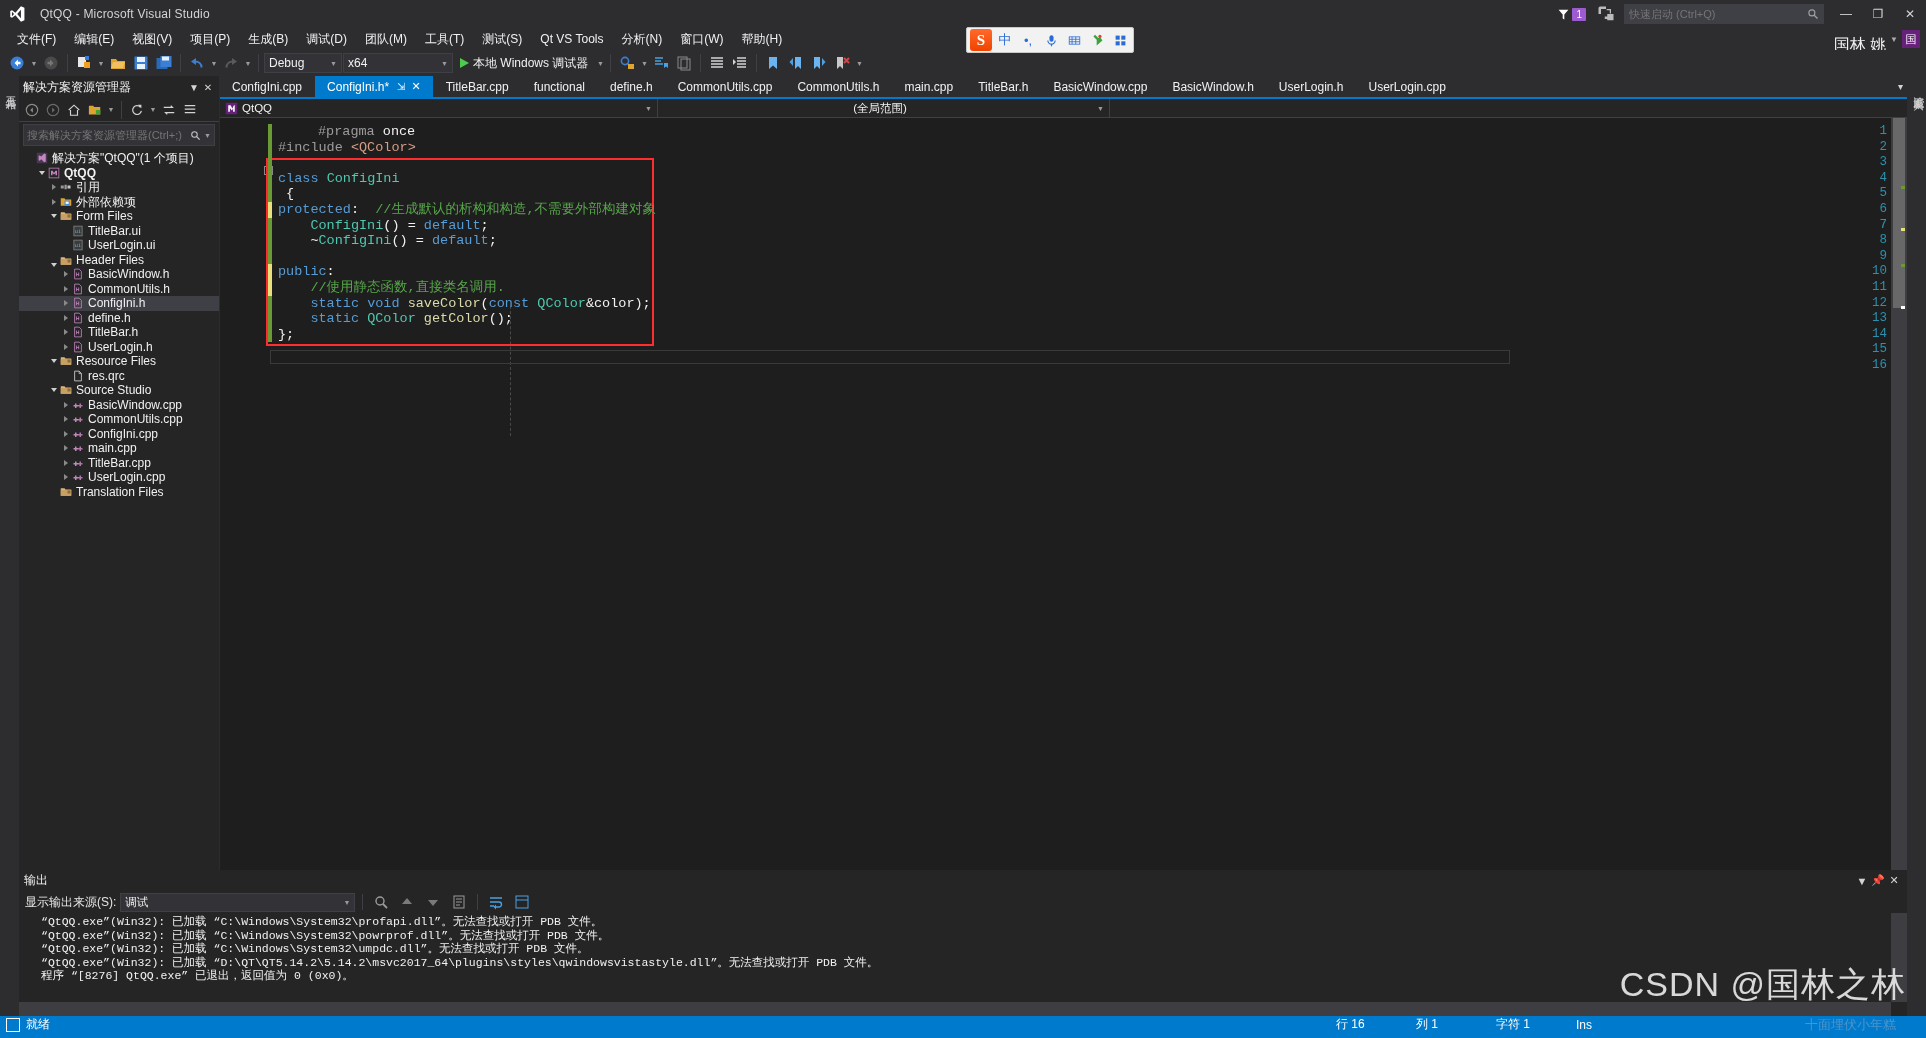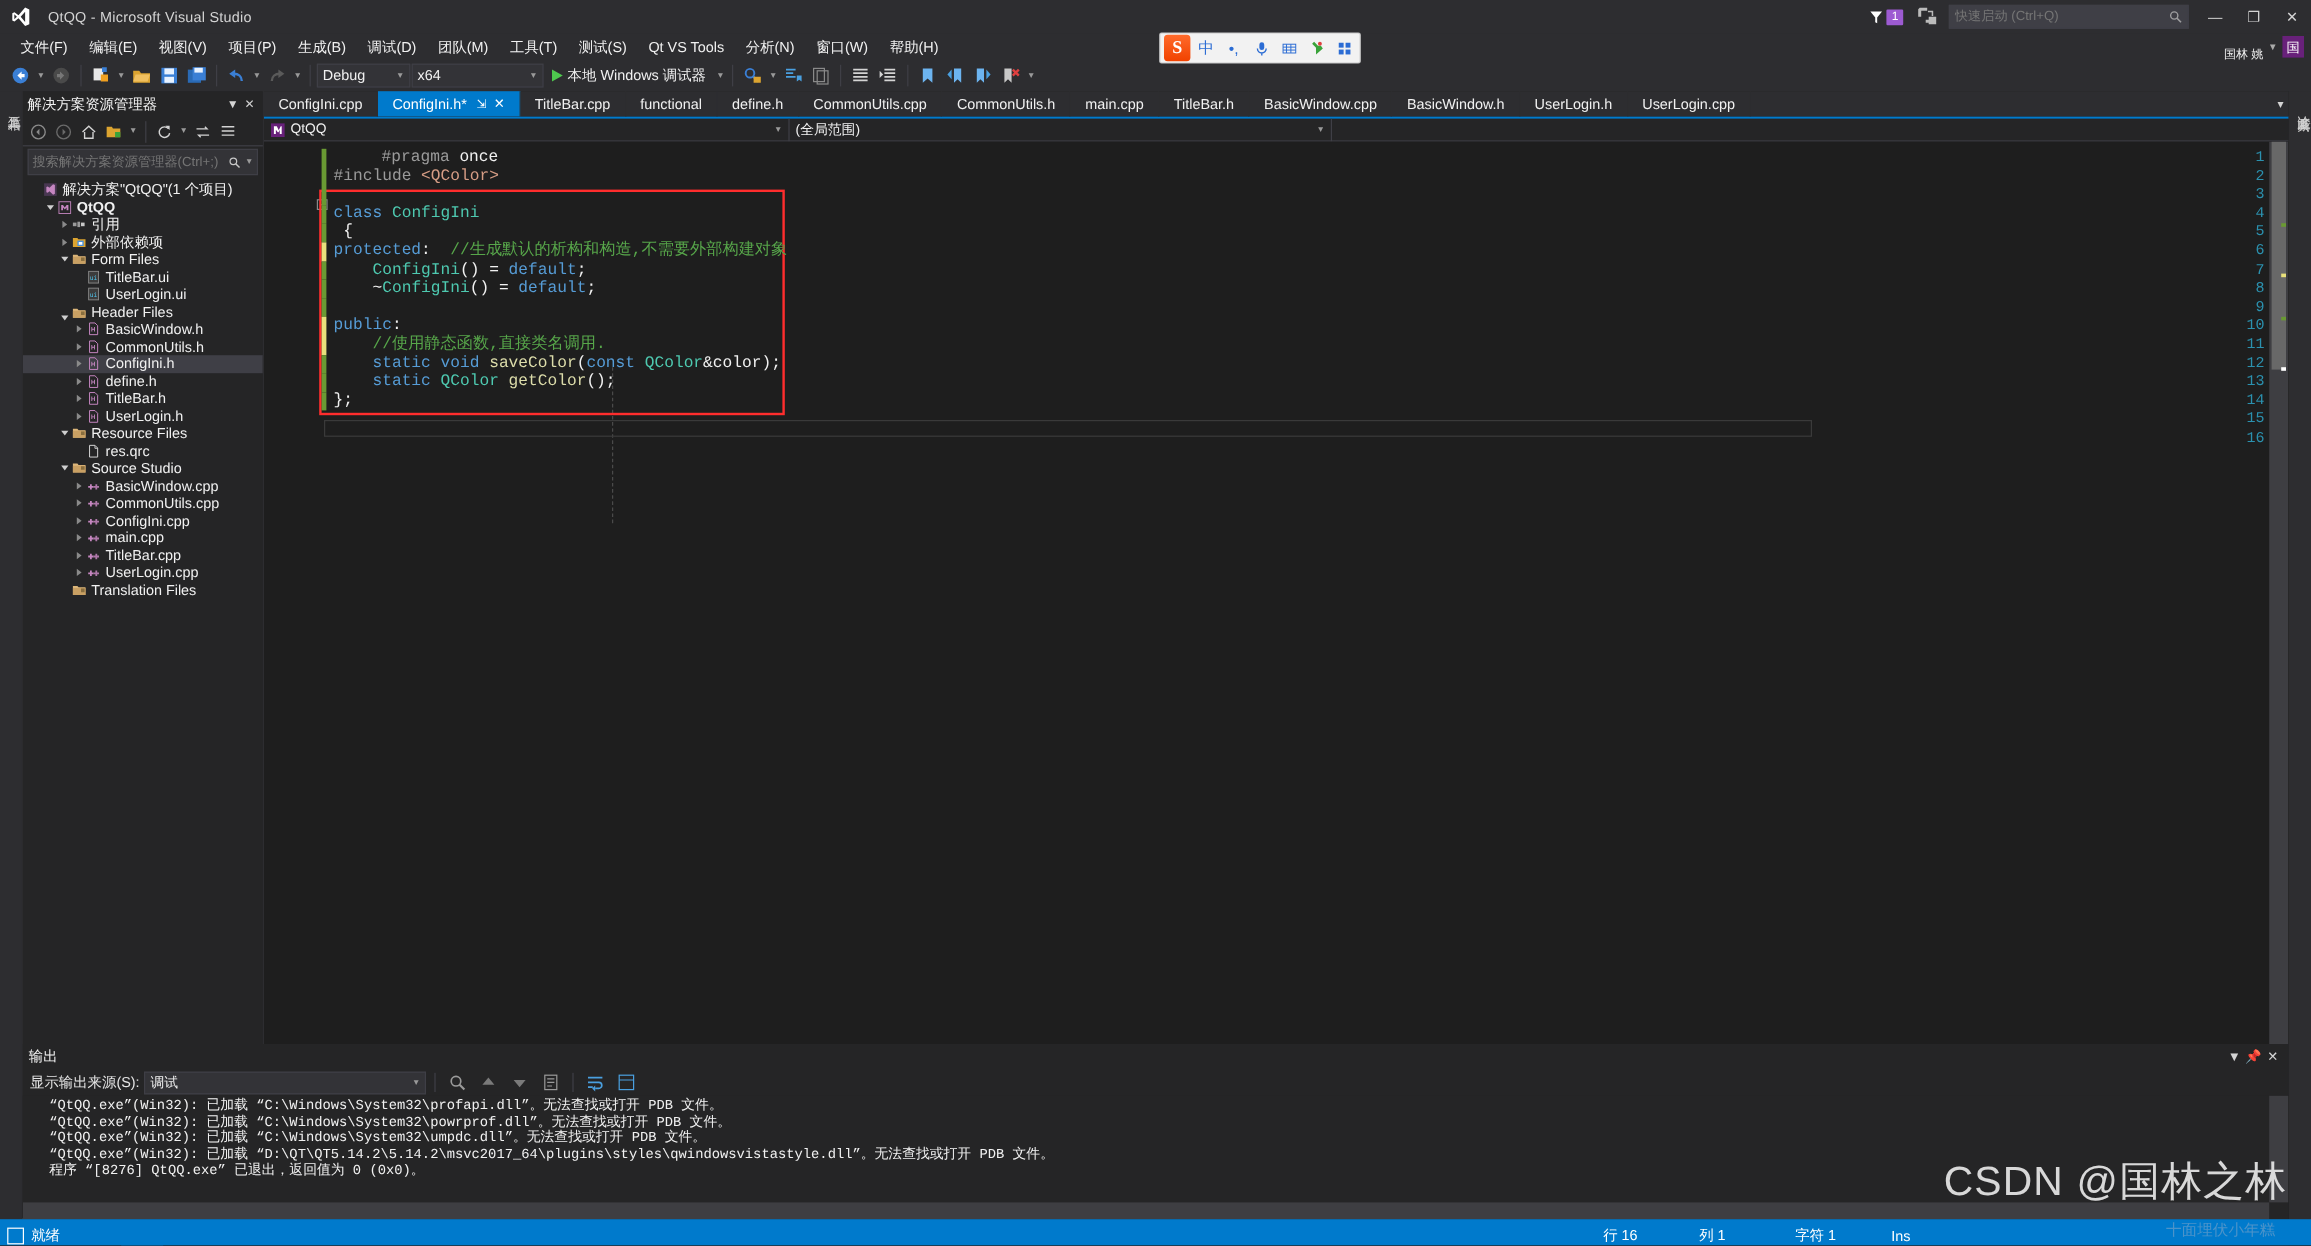--- a/index.html
+++ b/index.html
@@ -21,21 +21,21 @@
     display:flex; align-items:center; padding:0 4px; margin-right:6px; }
   .quick-launch input { background:transparent; border:0; outline:0; color:#8d8d8d; font-size:11px; flex:1;
     font-family:"Liberation Sans", sans-serif; }
   .ql-search { width:12px; height:12px; opacity:.7; }
   .wbtn { width:32px; height:28px; display:flex; align-items:center; justify-content:center; color:#d4d4d4; font-size:12px; }
 
   
   .menubar { height:22px; display:flex; align-items:center; padding-left:8px; background:#2d2d30; position:relative; }
   .menu-item { font-size:12px; color:#f1f1f1; padding:2px 9px; cursor:default; white-space:nowrap; }
   .user-area { position:absolute; right:6px; top:0; height:22px; display:flex; align-items:center; gap:4px; }
-  .user-name { font-size:10px; color:#f1f1f1;margin-top:12px; }
+  .user-name { font-size:16px; color:#f1f1f1;margin-top:12px; }
   .user-caret { font-size:8px; color:#aaa; }
   .user-avatar { width:18px; height:18px; background:#68217a; color:#fff; font-size:11px;
     display:flex; align-items:center; justify-content:center; }
 
   
   .toolbar { height:26px; background:#2d2d30; display:flex; align-items:center; padding-left:6px; gap:1px; position:relative; }
   .tbi { width:22px; height:22px; display:flex; align-items:center; justify-content:center; }
   .tbi svg { width:16px; height:16px; }
   .tb-caret { font-size:7px; color:#9a9a9a; width:10px; text-align:center; }
   .tb-sep { width:1px; height:18px; background:#3f3f46; margin:0 4px; }
@@ -98,21 +98,21 @@
   .etab .pin { margin-left:8px; font-size:10px; }
   .etab .x { margin-left:6px; font-size:11px; }
   .tabstrip-right { margin-left:auto; display:flex; align-items:center; padding-right:4px; }
   .tab-underline { height:2px; background:#007acc; }
 
   .navbar { height:19px; background:#252526; display:flex; align-items:center; border-bottom:1px solid #3f3f46; }
   .nav-combo { display:flex; align-items:center; font-size:11.5px; color:#f1f1f1; height:19px; padding:0 5px; border-right:1px solid #3f3f46; }
   .nav-combo .cv { flex:1; }
   .nav-combo .cc { font-size:7px; color:#9a9a9a; }
   .nav-combo.c1 { width:438px; }
-  .nav-combo.c2 { width:452px; }
+  .nav-combo.c2 { width:452px;text-align:center; }
   .nav-ic { width:13px; height:13px; margin-right:4px; }
 
   .code-area { flex:1; position:relative; overflow:hidden; background:#1e1e1e; }
   .code-scroll { position:absolute; left:0; top:0; right:16px; bottom:16px; }
   .lnum { position:absolute; right:4px; font-size:12.5px; color:#2b91af; font-family:"Liberation Mono", monospace; }
   .changebar { position:absolute; left:48px; width:4px; }
   .cb-green { background:#6a9a33; }
   .cb-yellow { background:#e8e07b; }
   .codeline { position:absolute; left:58px; font-size:13.5px; line-height:16px; white-space:pre;
     font-family:"Liberation Mono", monospace; }
@@ -156,21 +156,21 @@
   .out-hscroll { position:absolute; left:0; right:16px; bottom:0; height:14px; background:#3e3e42; }
   .out-vscroll { position:absolute; right:0; top:0; width:16px; bottom:14px; background:#3e3e42; }
 
   .out-tabs { position:absolute; left:19px; right:19px; bottom:0; height:22px; background:#2d2d30;
     display:flex; align-items:center; gap:2px; padding-left:22px; }
   .ot { font-size:11.5px; color:#f1f1f1; padding:2px 6px; }
   .ot.active { color:#4ec9ff; border-bottom:2px solid #007acc; }
 
   
   .statusbar { position:absolute; left:0; right:0; bottom:0; height:22px; background:#007acc;
-    display:flex; align-items:flex-end; color:#fff; font-size:12px; }
+    display:flex; align-items:flex-start; color:#fff; font-size:12px; }
   .sb-left { display:flex; align-items:center; gap:6px; padding-left:6px; }
   .sb-icon { width:14px; height:14px; border:1.5px solid #fff; }
   .sb-right { margin-left:auto; display:flex; align-items:center; }
   .sb-cell { min-width:80px; padding:0 10px; }
 
   
   .watermark { position:absolute; right:20px; bottom:30px; font-size:34px; color:#e8e8e8; opacity:.92;
     font-family:"Liberation Sans", sans-serif; letter-spacing:1px; z-index:60; }
   .watermark2 { position:absolute; right:30px; bottom:4px; font-size:13px; color:#8aa8c8; opacity:.55; z-index:60; }
 </style>

